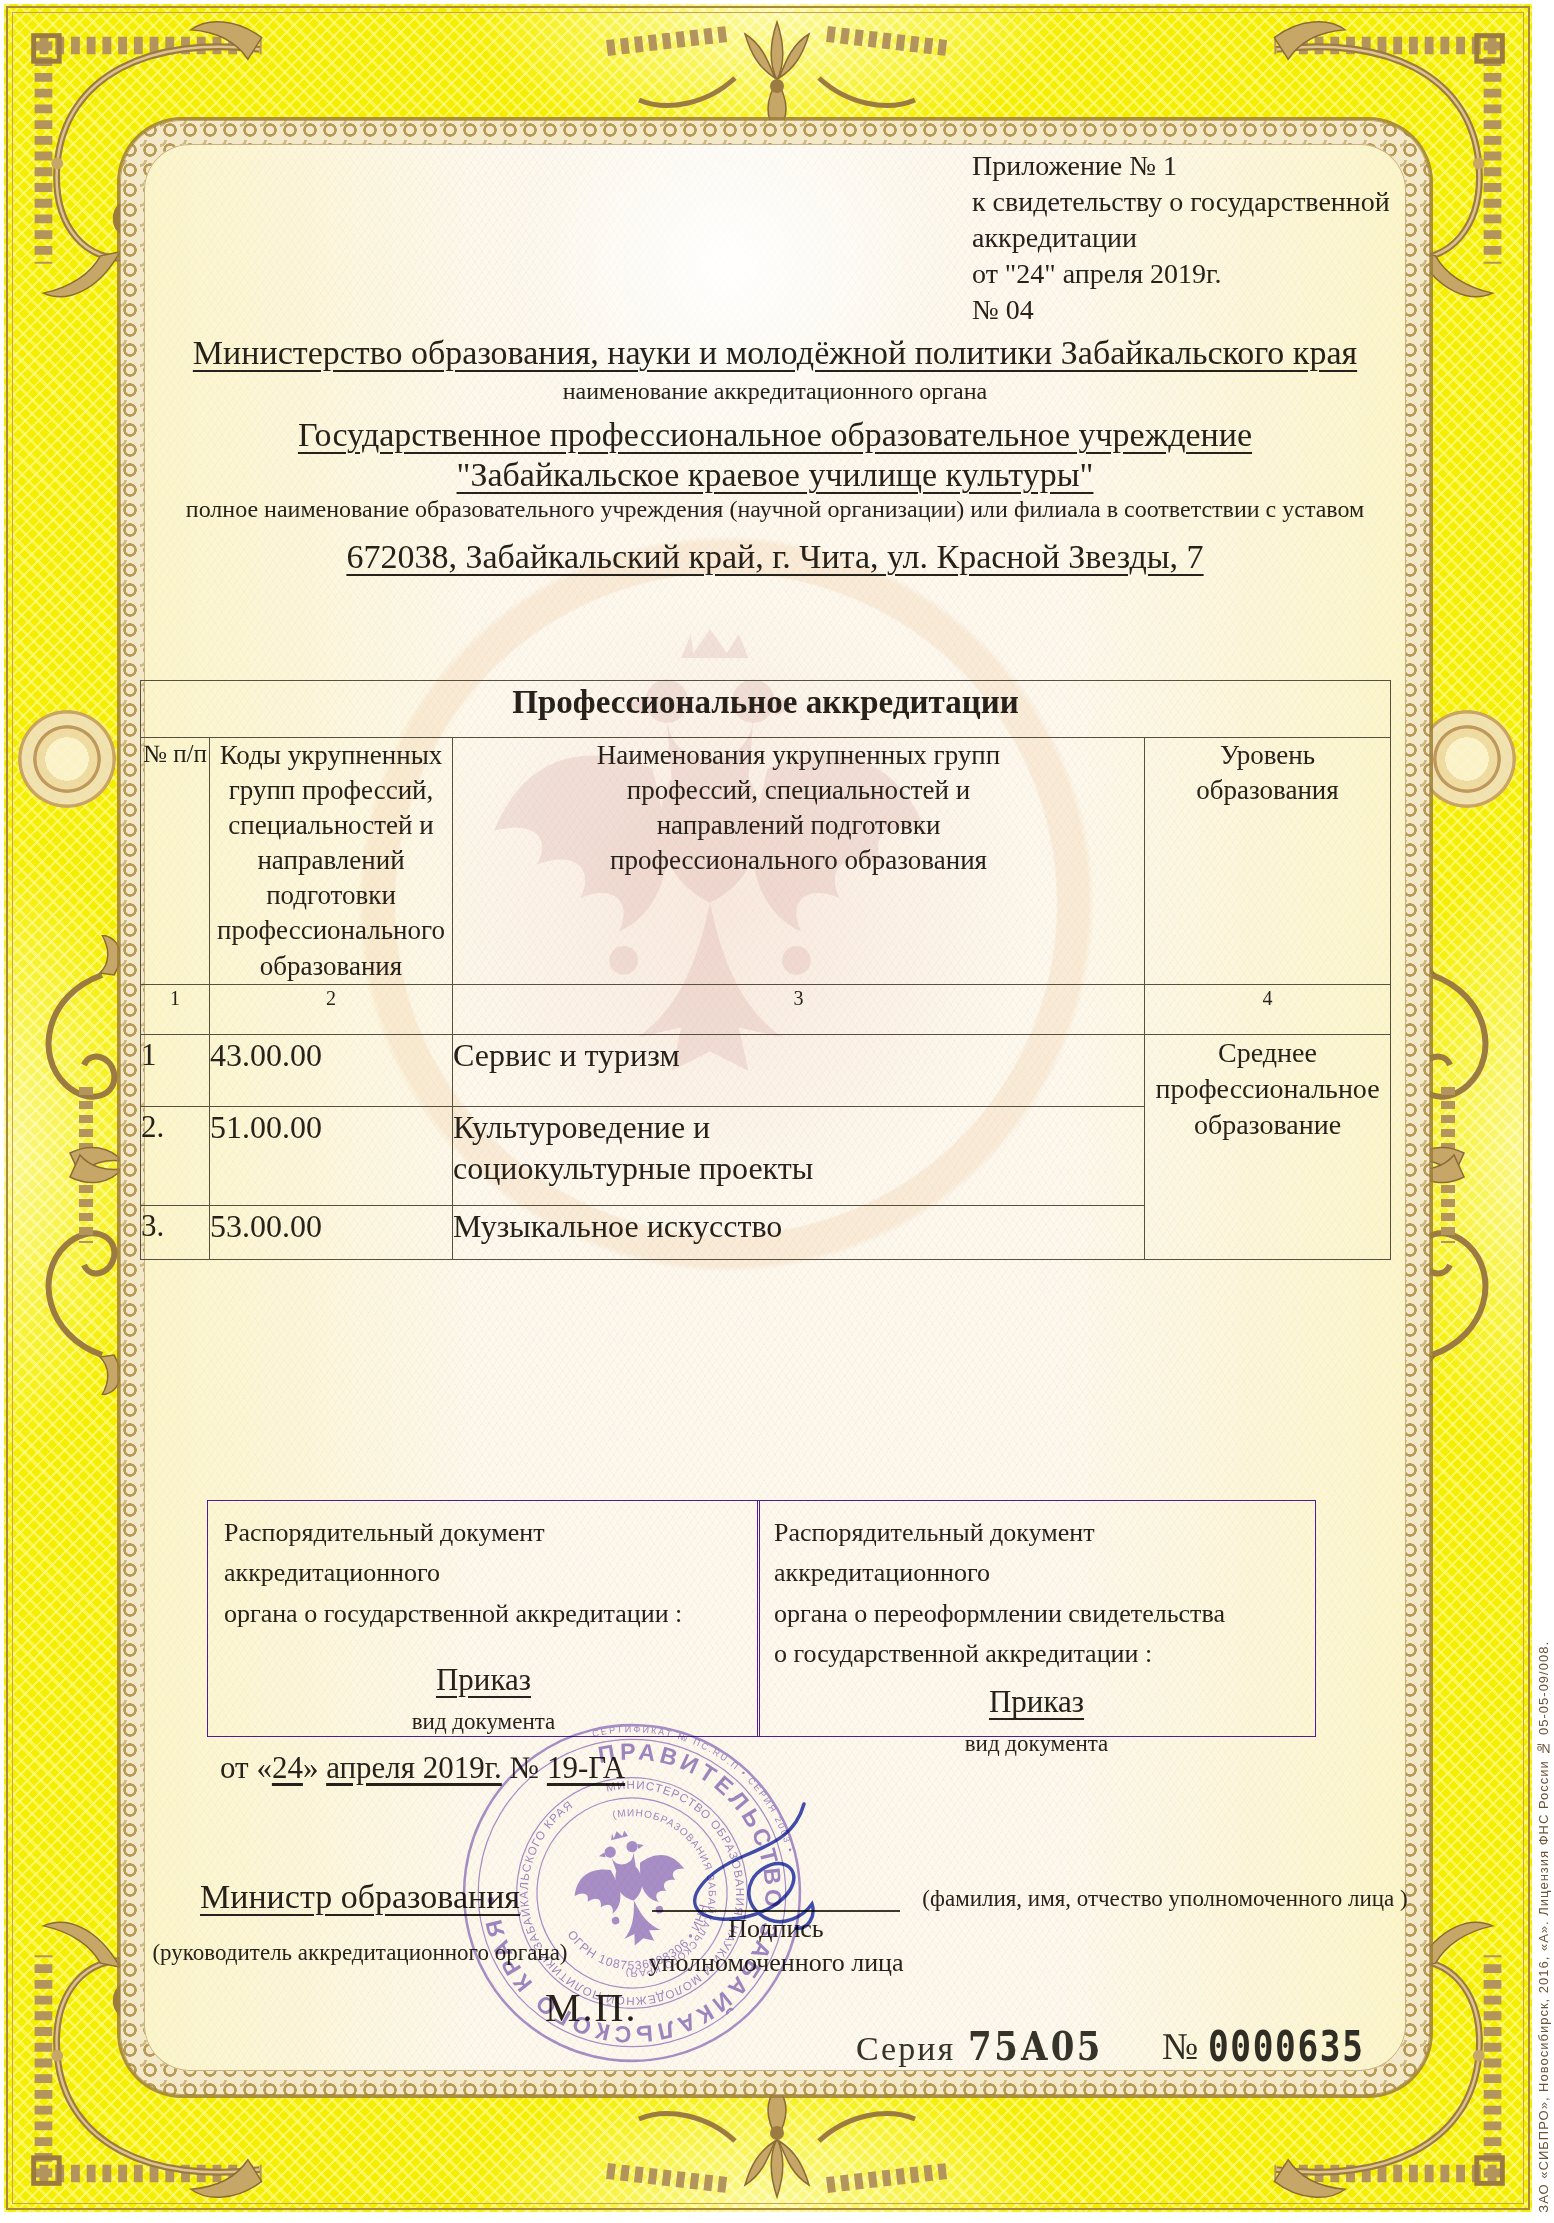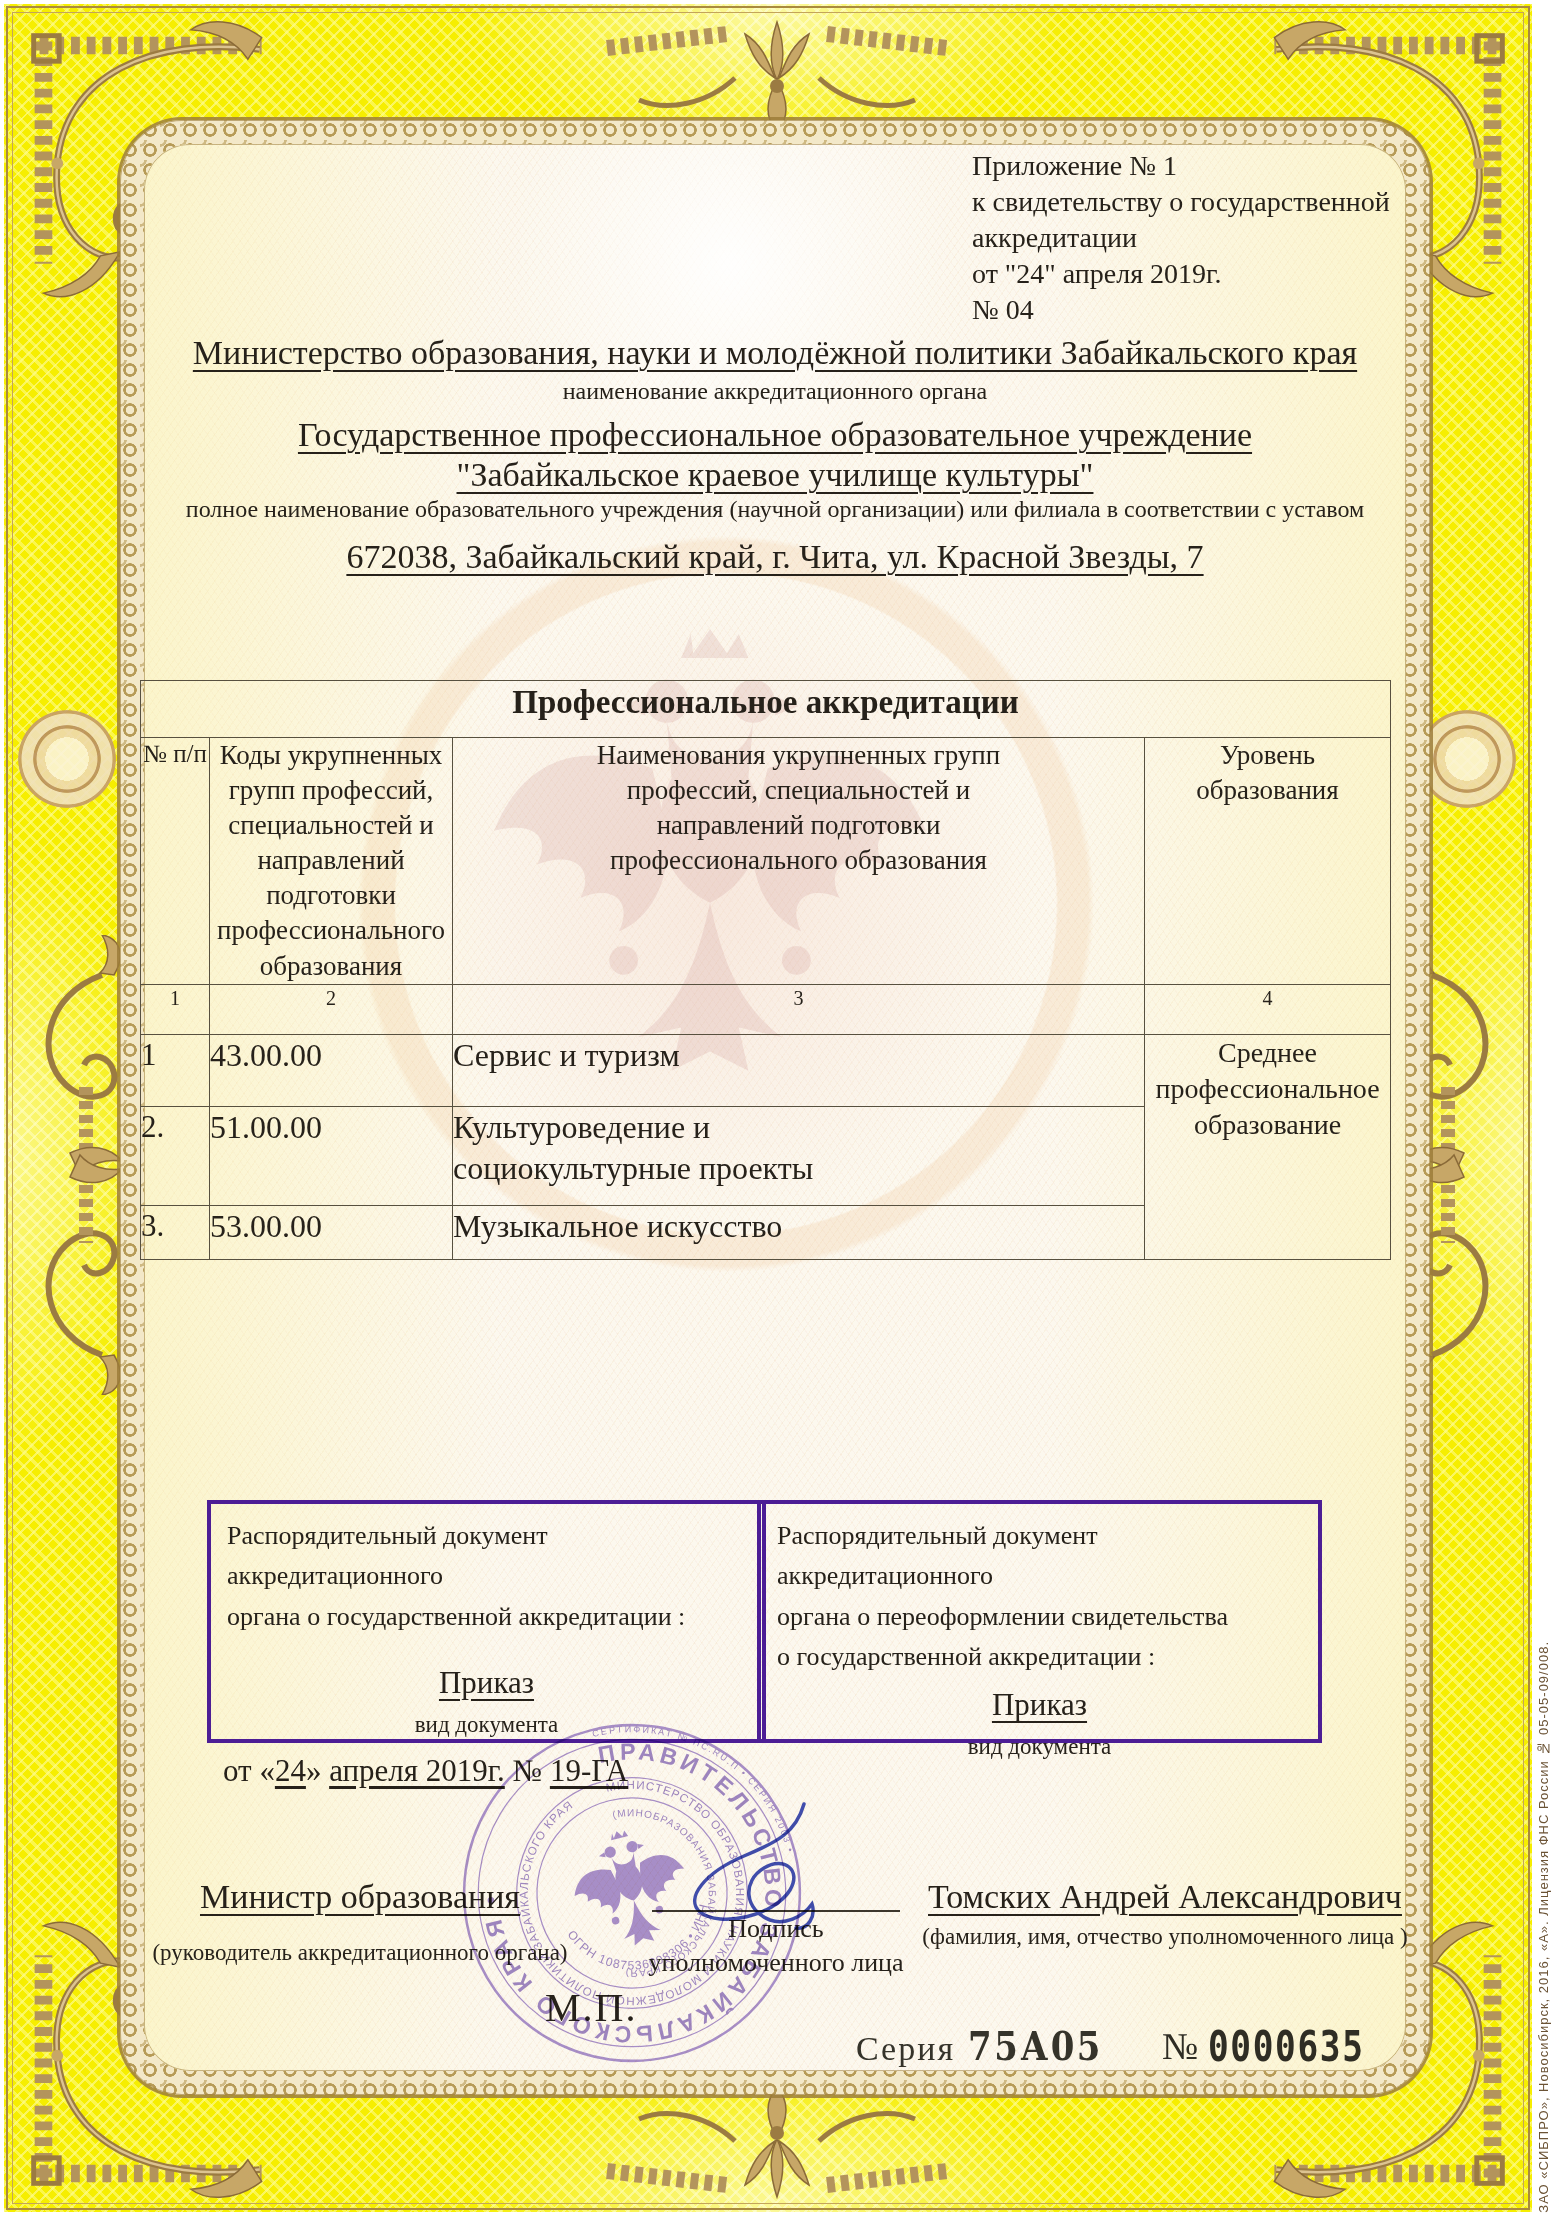--- a/index.html
+++ b/index.html
@@ -63,21 +63,21 @@
   table.acc td{border:1px solid #57503f;vertical-align:top;padding:0;line-height:1.3;}
   td.t-title{font-size:33px;font-weight:bold;text-align:center;height:56px;vertical-align:middle;}
   td.hdr{text-align:center;padding-top:12px;height:210px;}
   td.numline{text-align:center;font-size:20px;height:49px;padding-top:10px;}
   td.rnum{font-size:31px;padding:14px 0 0 3px;}
   td.rcode{font-size:32px;padding:14px 0 0 26px;}
   td.rname{font-size:32px;padding:14px 0 0 26px;}
   td.level{font-size:28px;text-align:center;padding-top:16px;}
   tr.r1{height:72px;} tr.r2{height:99px;} tr.r3{height:54px;}
   
-  .obox{position:absolute;top:1500px;height:235px;border:4px solid #4c1d95;font-size:26px;line-height:1.55;}
+  .obox{position:absolute;top:1500px;height:235px;border:1px solid #4c1d95;font-size:26px;line-height:1.55;}
   .obox .bcap{padding:12px 16px 0 16px;}
   .obox .doc{text-align:center;font-size:31px;}
   .obox .doccap{text-align:center;font-size:23px;}
   .ob-left{left:207px;width:551px;}
   .ob-right{left:757px;width:557px;}
   .dateline{font-size:31px;padding-left:12px;margin-top:4px;}
   .dateline .u{text-decoration:underline;text-underline-offset:5px;font-family:Liberation Serif, serif;}
   
   .sig-left{left:150px;top:1878px;width:420px;text-align:center;}
   .sig-left .t{font-size:34px;}
@@ -282,21 +282,20 @@
   </div>
 
   <div class="abs sig-left">
     <div class="t ul">Министр образования</div>
     <div class="c">(руководитель аккредитационного органа)</div>
   </div>
   <div class="abs sigline"></div>
   <div class="abs sig-mid1">Подпись</div>
   <div class="abs sig-mid2">уполномоченного лица</div>
   <div class="abs sig-right">
-    <div class="t ul">Томских Андрей Александрович</div>
     <div class="c">(фамилия, имя, отчество уполномоченного лица )</div>
   </div>
   <div class="abs mp">М.П.</div>
 
   <svg class="abs seal" viewBox="0 0 356 356">
     <defs>
       <path id="sc-tiny" d="M 178,19  A 159,159 0 1 1 177.9,19"></path>
       <path id="sc-big" d="M 178,46  A 132,132 0 1 1 177.9,46"></path>
       <path id="sc-mid" d="M 178,75  A 103,103 0 1 1 177.9,75"></path>
       <path id="sc-intop" d="M 178,102 A 76,76  0 1 1 177.9,102"></path>

